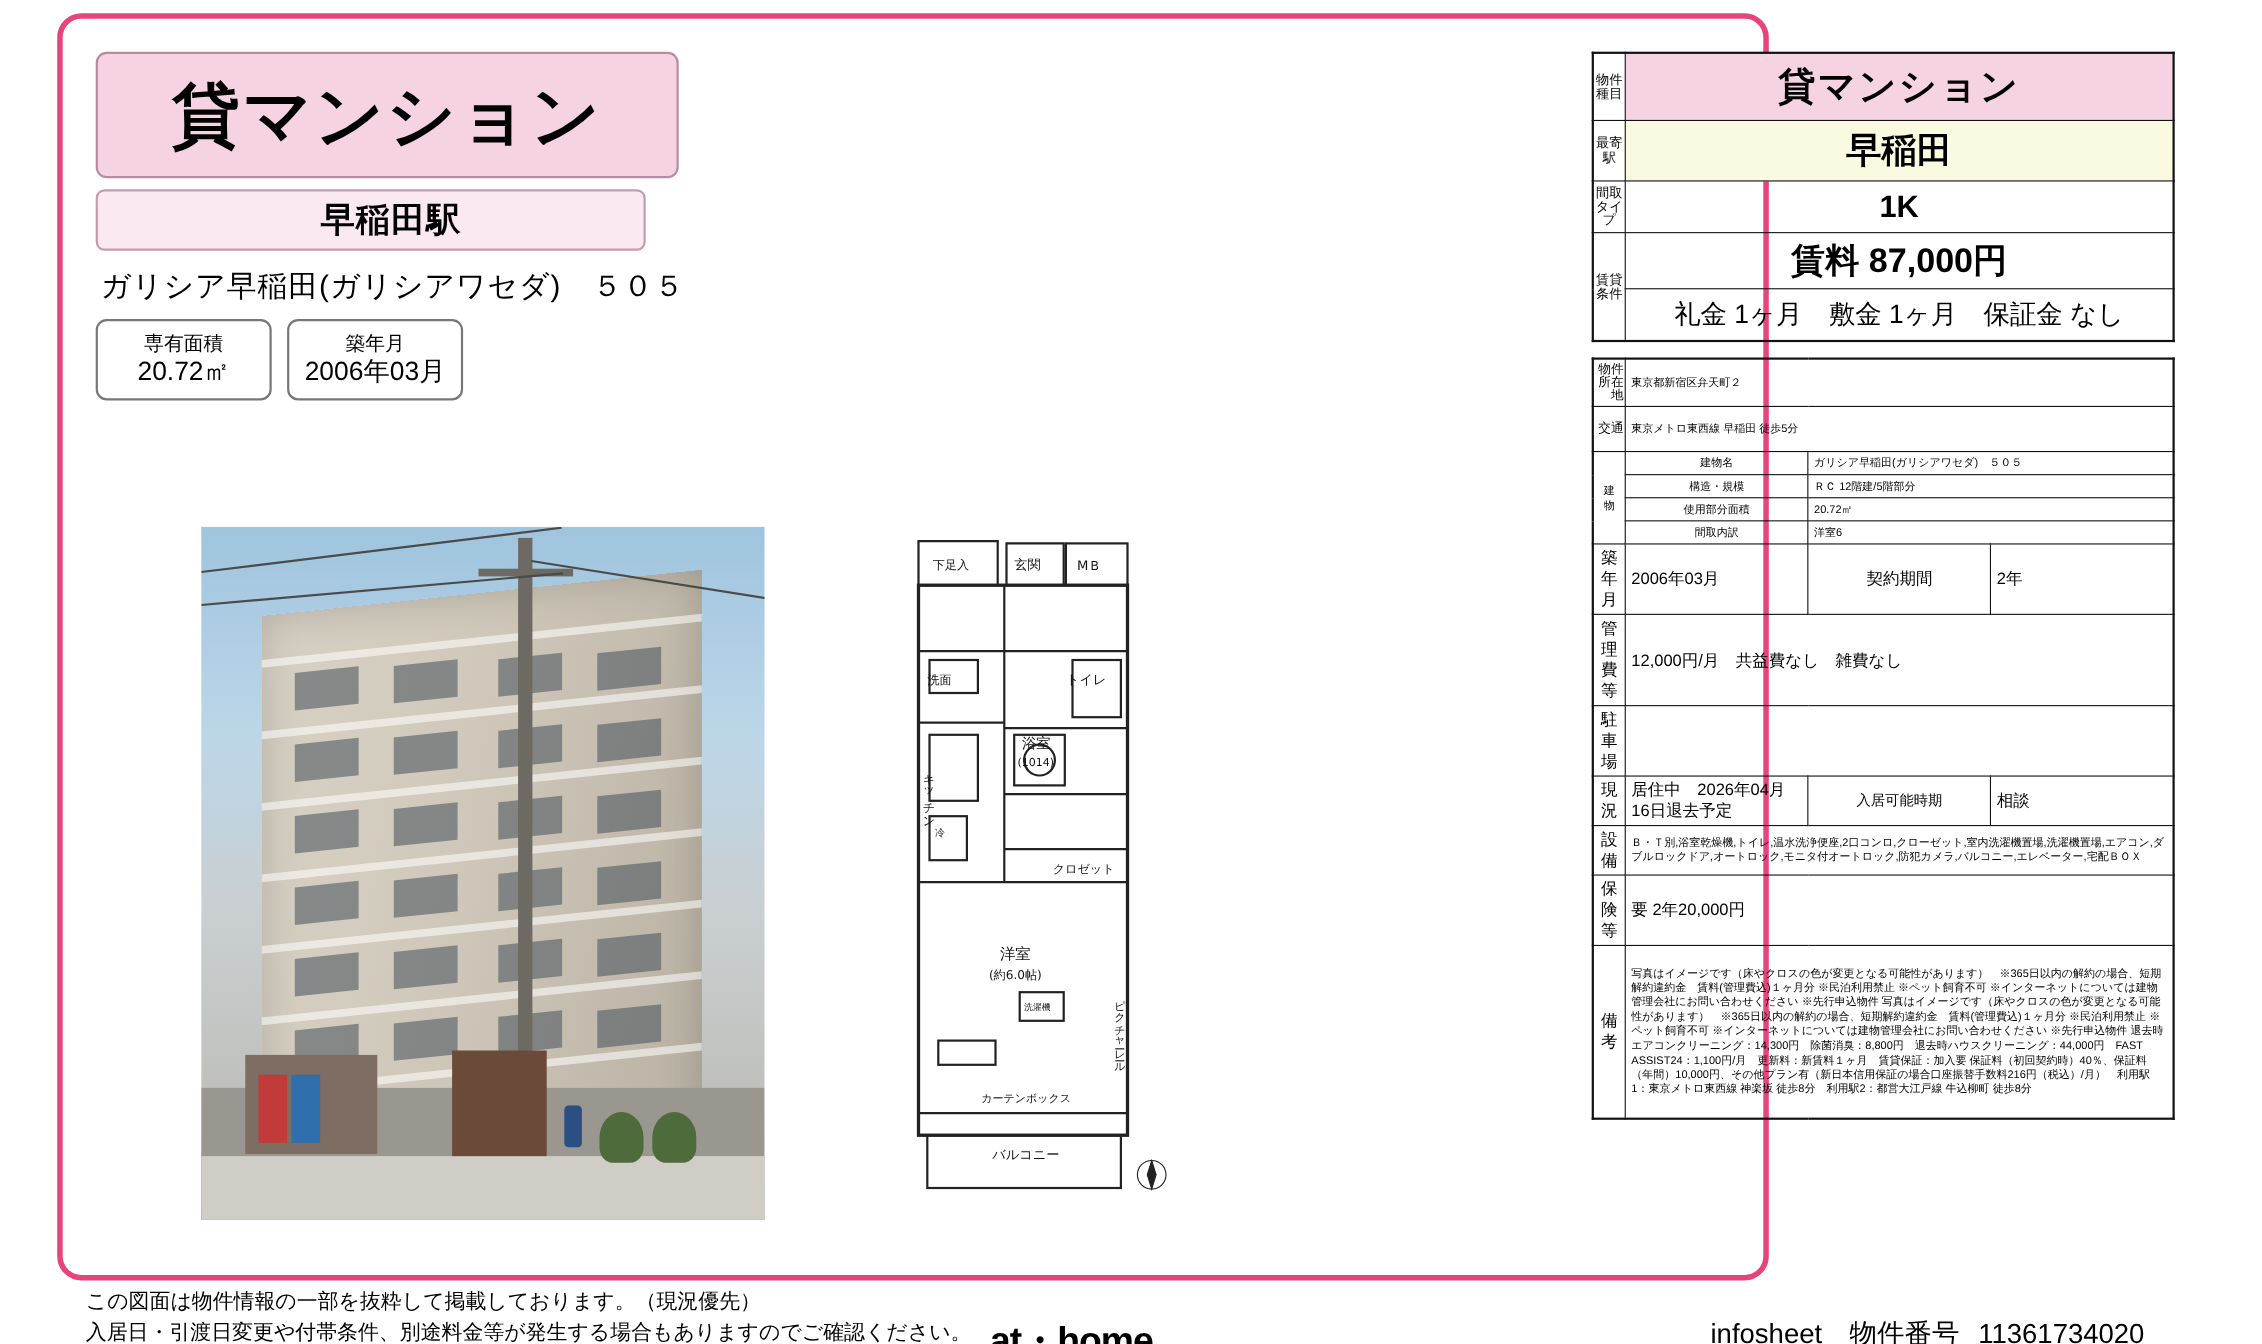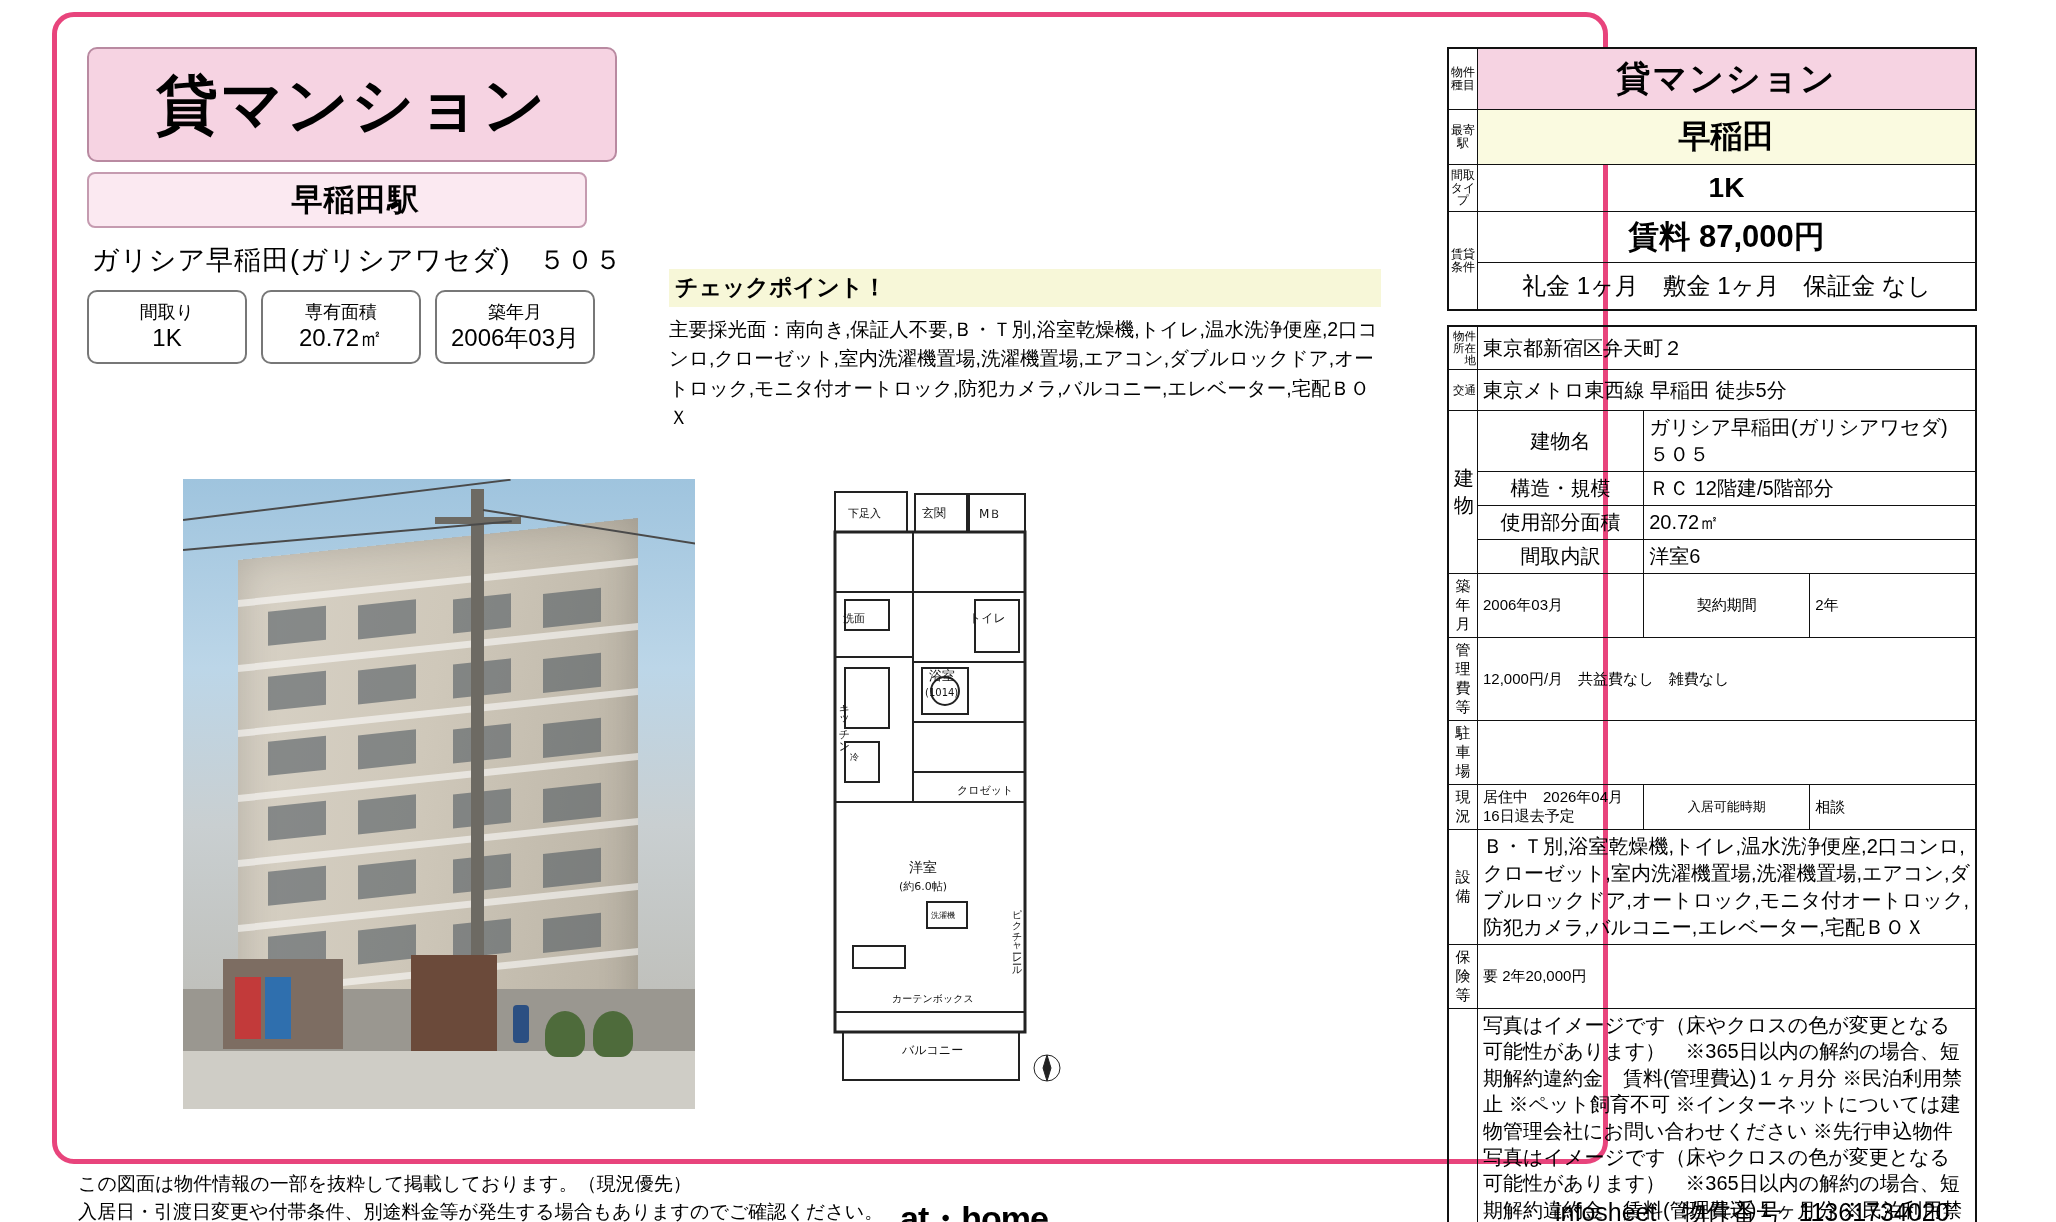--- a/index.html
+++ b/index.html
@@ -129,21 +129,21 @@
   .cell-kind{background:#f6d3e2;height:58px;text-align:center;font-size:34px;font-weight:bold;letter-spacing:2px;}
   .cell-station{background:#fafae0;height:52px;text-align:center;font-size:32px;font-weight:bold;}
   .cell-type{height:44px;text-align:center;font-size:28px;font-weight:bold;}
   .cell-rent{height:48px;text-align:center;font-size:31px;font-weight:bold;}
   .cell-cond{height:44px;text-align:center;font-size:24px;}
 
   .detail{
     margin-top:14px;
     width:530px;border:2px solid #111;border-collapse:collapse;table-layout:fixed;
   }
-  .detail td{border:1px solid #111;font-size:20px;padding:3px 5px;vertical-align:middle;}
+  .detail td{border:1px solid #111;font-size:10px;padding:3px 5px;vertical-align:middle;}
   .detail td.lab{width:26px;text-align:right;font-size:11.5px;line-height:1.05;padding:2px 1px;}
   .detail td.lab2{width:84px;text-align:center;font-size:15px;}
   .addr{font-size:19px;height:36px;}
   .train{font-size:19px;height:34px;}
   .b-lab{width:26px;text-align:center;font-size:14px;}
   .sub-lab{width:84px;text-align:center;font-size:15px;}
   .v-big{font-size:19px;}
   .small-row td{font-size:15px;}
   .equip{font-size:14.5px;line-height:1.35;}
   .remark{font-size:10.5px;line-height:1.32;}
@@ -168,38 +168,30 @@
   <div class="left">
     <div class="title-box">
       <span>貸マンション</span>
     </div>
     <div class="station-box">
       <span>早稲田駅</span>
     </div>
     <div class="bldg-name">ガリシア早稲田(ガリシアワセダ)　５０５</div>
     <div class="spec-row">
       <div class="spec-cell">
-        <div class="k">間取り</div>
-        <div class="v">1K</div>
-      </div>
-      <div class="spec-cell">
         <div class="k">専有面積</div>
         <div class="v">20.72㎡</div>
       </div>
       <div class="spec-cell">
         <div class="k">築年月</div>
         <div class="v">2006年03月</div>
       </div>
     </div>
   </div>
 
-  <div class="check">
-    <div class="check-title">チェックポイント！</div>
-    <div class="check-body">主要採光面：南向き,保証人不要,Ｂ・Ｔ別,浴室乾燥機,トイレ,温水洗浄便座,2口コンロ,クローゼット,室内洗濯機置場,洗濯機置場,エアコン,ダブルロックドア,オートロック,モニタ付オートロック,防犯カメラ,バルコニー,エレベーター,宅配ＢＯＸ</div>
-  </div>
 
   <div class="photo">
     <div class="bld">
       <div class="floorline" style="top:40px"></div>
       <div class="floorline" style="top:105px"></div>
       <div class="floorline" style="top:170px"></div>
       <div class="floorline" style="top:235px"></div>
       <div class="floorline" style="top:300px"></div>
       <div class="floorline" style="top:365px"></div>
       <div class="floorline" style="top:430px"></div>

